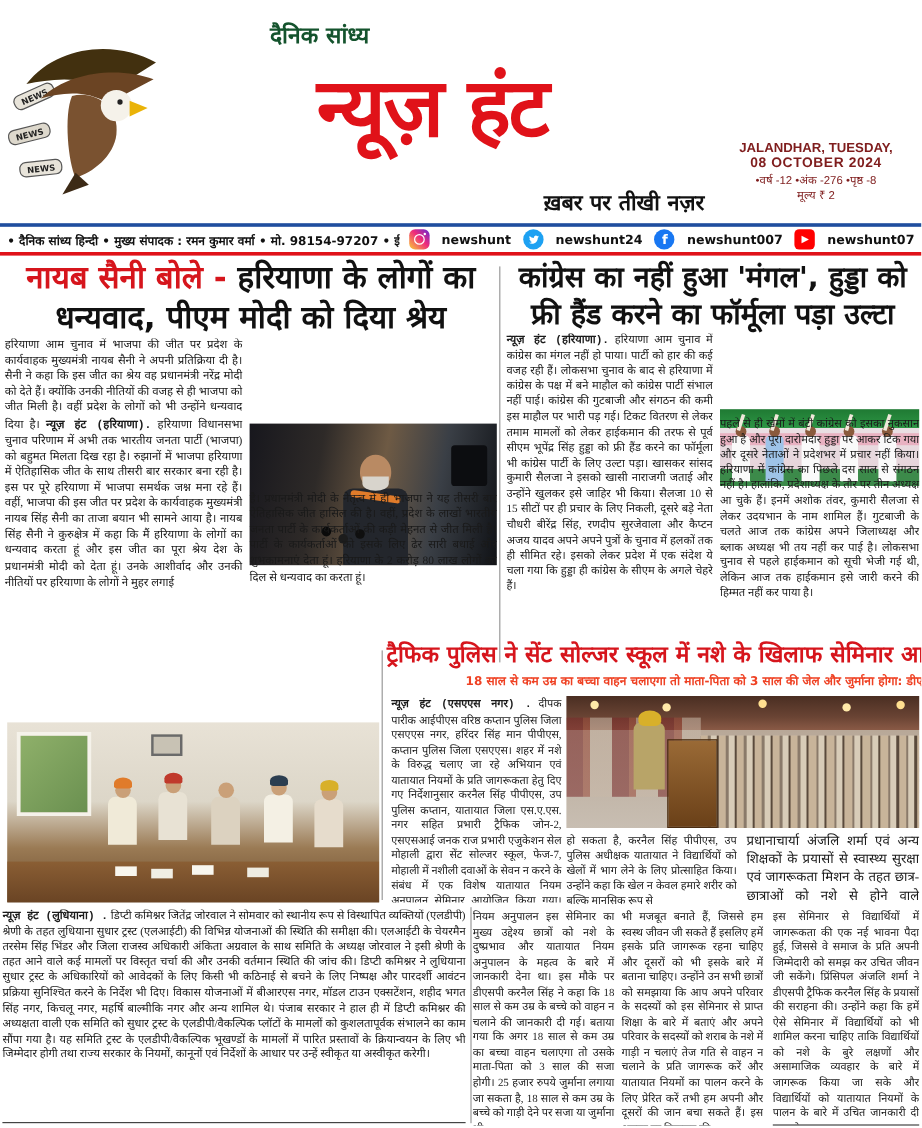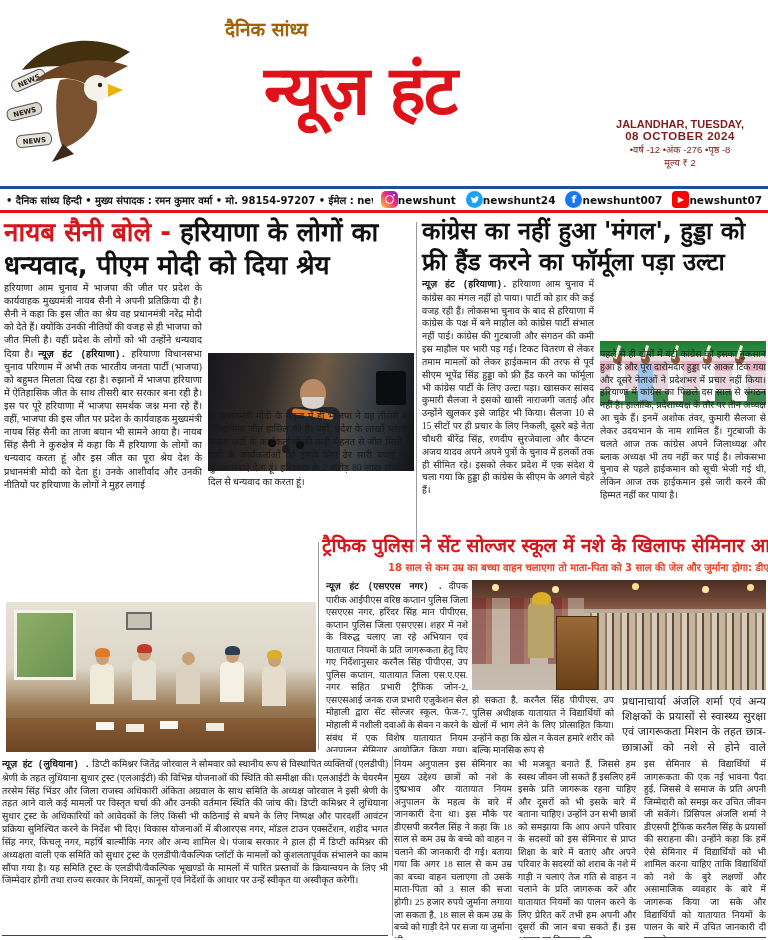--- a/index.html
+++ b/index.html
@@ -3,53 +3,53 @@
 <meta charset="utf-8">
 <style>
   * { margin:0; padding:0; box-sizing:border-box; }
   html,body { background:#fff; }
   .page { position:relative; width:768px; height:940px; background:#fff; overflow:hidden;
           font-family:"Liberation Serif", serif; color:#1a1a1a; }
   .abs { position:absolute; }
 
   
   .eagle { left:4px; top:30px; width:132px; height:134px; }
-  .kicker { left:225px; top:16px; font-family:"DejaVu Sans",sans-serif; font-weight:bold; font-size:19px; color:#a16207; }
+  .kicker { left:225px; top:16px; font-family:"DejaVu Sans",sans-serif; font-weight:bold; font-size:19px; color:#14532d; }
   .logo { left:165px; top:36px; width:390px; height:118px; text-align:center; color:#e01219;
           font-family:"DejaVu Sans",sans-serif; font-weight:900; font-size:68px; line-height:110px;
           letter-spacing:-2px; overflow:hidden; }
   .tagline { left:420px; top:156px; width:200px; text-align:center; font-family:"DejaVu Sans",sans-serif;
              font-weight:bold; font-size:18px; color:#111; }
   .webbox { left:626px; top:40px; width:138px; height:74px; background:#ffd21e; border:2px solid #e8851a;
             border-radius:10px; text-align:center; padding:5px 3px; font-family:"DejaVu Sans",sans-serif;
             font-weight:bold; font-size:9.5px; line-height:1.45; color:#222; overflow:hidden; }
   .webbox .url { color:#e01219; }
   .edition { left:596px; top:118px; width:168px; text-align:center; font-family:"Liberation Sans",sans-serif; color:#7f1d1d; }
   .edition .l1 { font-weight:bold; font-size:11px; }
   .edition .l2 { font-weight:bold; font-size:11.5px; letter-spacing:.5px; }
   .edition .l3 { font-size:9.5px; margin-top:1px; }
   .edition .l4 { font-size:9.5px; }
 
   
   .cbar { left:0; top:186px; width:768px; height:27px; border-top:3px solid #1f4e9e; border-bottom:3px solid #e01219;
           display:flex; align-items:center; padding:0 6px; gap:8px; background:#fff; }
   .cbar .info { font-family:"DejaVu Sans",sans-serif; font-weight:bold; font-size:10px; color:#111; white-space:nowrap; overflow:hidden; }
   .socials { display:flex; align-items:center; gap:10px; margin-left:auto; }
-  .soc { display:flex; align-items:center; gap:0; font-family:"DejaVu Sans",sans-serif; font-weight:bold; font-size:10.5px; color:#111; }
+  .soc { display:flex; align-items:center; gap:10px; font-family:"DejaVu Sans",sans-serif; font-weight:bold; font-size:10.5px; color:#111; }
   .sicon { width:17px; height:17px; border-radius:50%; display:flex; align-items:center; justify-content:center;
            color:#fff; font-family:"DejaVu Sans",sans-serif; font-weight:bold; font-size:11px; flex:0 0 auto; }
   .ig { border-radius:5px; background:linear-gradient(45deg,#f9ce34,#ee2a7b 55%,#6228d7); position:relative; }
   .ig::before { content:""; position:absolute; inset:4px; border:1.6px solid #fff; border-radius:50%; }
   .ig::after { content:""; position:absolute; right:3px; top:3px; width:2px; height:2px; background:#fff; border-radius:50%; }
   .tw { background:#1da1f2; }
   .fb { background:#1877f2; }
   .yt { border-radius:4px; background:#f00; font-size:8px; }
 
   
-  .art h2 { font-family:"DejaVu Sans",sans-serif; font-weight:bold; color:#111; }
+  .art h2 { font-family:"DejaVu Sans",sans-serif; font-weight:bold; text-align:center; color:#111; }
   .btxt { font-size:9.5px; line-height:1.38; text-align:justify; overflow:hidden; }
   .btxt .dl { font-weight:bold;font-family:Liberation Mono, monospace; }
   .vr { background:#9a9a9a; width:1px; }
   .photo { overflow:hidden; position:relative; }
   .photo > div { position:absolute; }
 
   
   .a1 { left:4px; top:216px; width:410px; height:342px; }
   .a1 h2 { font-size:26px; line-height:1.25; }
   .a1 .red { color:#d6151c; }
@@ -143,20 +143,21 @@
     <path d="M30 52 C55 28 97 26 124 36 L86 56 C66 44 46 48 30 52 Z" fill="#6b4423"></path>
     <path d="M56 50 C76 45 96 60 93 82 C91 100 73 114 59 118 C53 106 49 66 56 50 Z" fill="#7a5230"></path>
     <path d="M59 114 L48 132 L70 124 Z" fill="#3c2a16"></path>
     <circle cx="93" cy="58" r="13" fill="#f5f2ea"></circle>
     <path d="M104 54 L119 60 L104 67 Z" fill="#eab308"></path>
     <circle cx="96" cy="55" r="2.2" fill="#222"></circle>
   </svg>
 
   <div class="abs kicker">दैनिक सांध्य</div>
   <div class="abs logo">न्यूज़ हंट</div>
+  <div class="abs tagline">ख़बर पर तीखी नज़र</div>
 
 
   <div class="abs edition">
     <div class="l1">JALANDHAR, TUESDAY,</div>
     <div class="l2">08 OCTOBER 2024</div>
     <div class="l3">•वर्ष -12  •अंक -276  •पृष्ठ -8</div>
     <div class="l4">मूल्य ₹ 2</div>
   </div>
 
   <div class="abs cbar">

